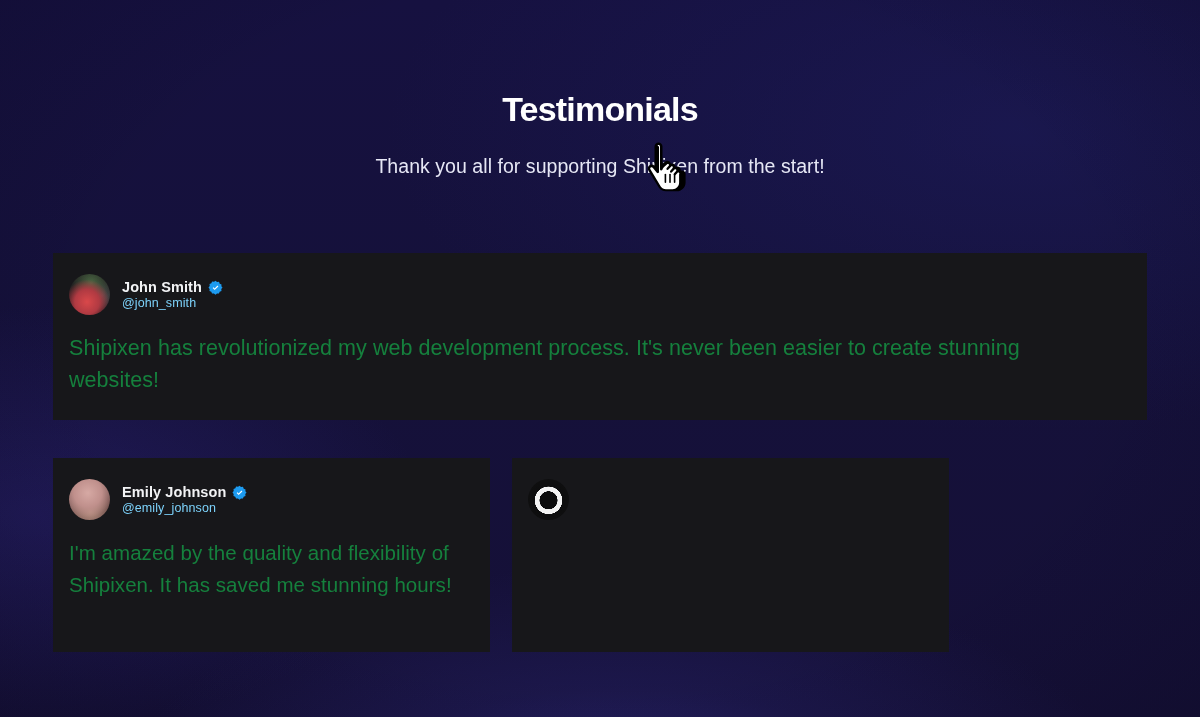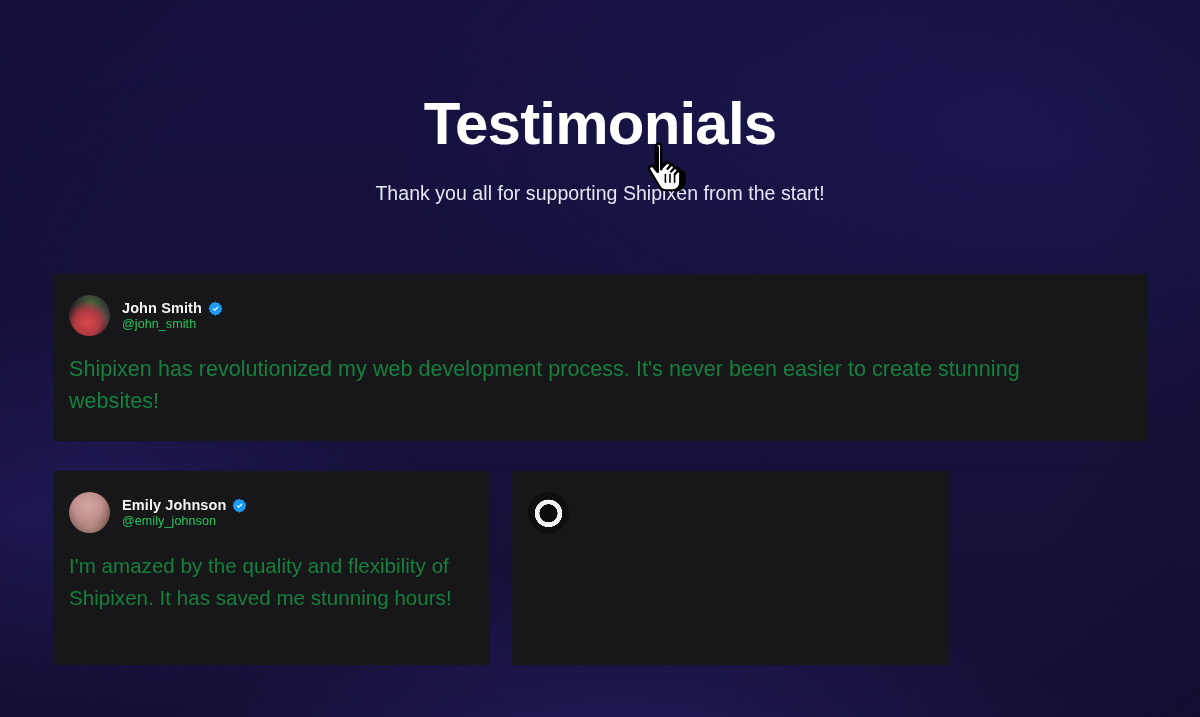--- a/index.html
+++ b/index.html
@@ -41,55 +41,55 @@
     position:relative;
     z-index:2;
     width:1200px;
     height:717px;
   }
 
   
   #header { text-align:center; padding-top:92px; }
 
   #page-title {
-    font-size:60px;
+    font-size:34px;
     font-weight:bold;
     color:#ffffff;
     letter-spacing:-0.8px;
     line-height:1.05;
   }
 
   #page-subtitle {
     margin-top:27px;
     font-size:19.5px;
     color:#e6e7f5;
     font-weight:400;
     letter-spacing:0.05px;
   }
 
   
   #cards {
     position:absolute;
     left:53px;
-    top:274px;
+    top:253px;
     width:896px;
   }
 
   .card {
     background:#17171a;
     padding:19px 16px 20px 16px;
     overflow:hidden;
   }
 
   .card-wide { width:1094px; height:167px; }
 
   .row-two {
     display:flex;
     gap:22px;
-    margin-top:30px;
+    margin-top:38px;
   }
   .card-half { width:532px; height:194px; }
 
   
   .card-head {
     display:flex;
     align-items:center;
     gap:12px;
     height:45px;
   }
@@ -133,21 +133,21 @@
     letter-spacing:0.1px;
   }
 
   .verified-badge {
     width:15px; height:15px; flex:0 0 15px;
     display:block;
   }
 
   .author-handle {
     font-size:12.5px;
-    color:#22c55e;
+    color:#7dd3fc;
     letter-spacing:0.1px;
   }
 
   
   .card-body {
     margin-top:15px;
     color:#15803d;
     letter-spacing:0.05px;
   }
   .card-wide .card-body { font-size:21.5px; line-height:32px; max-width:1020px; }

